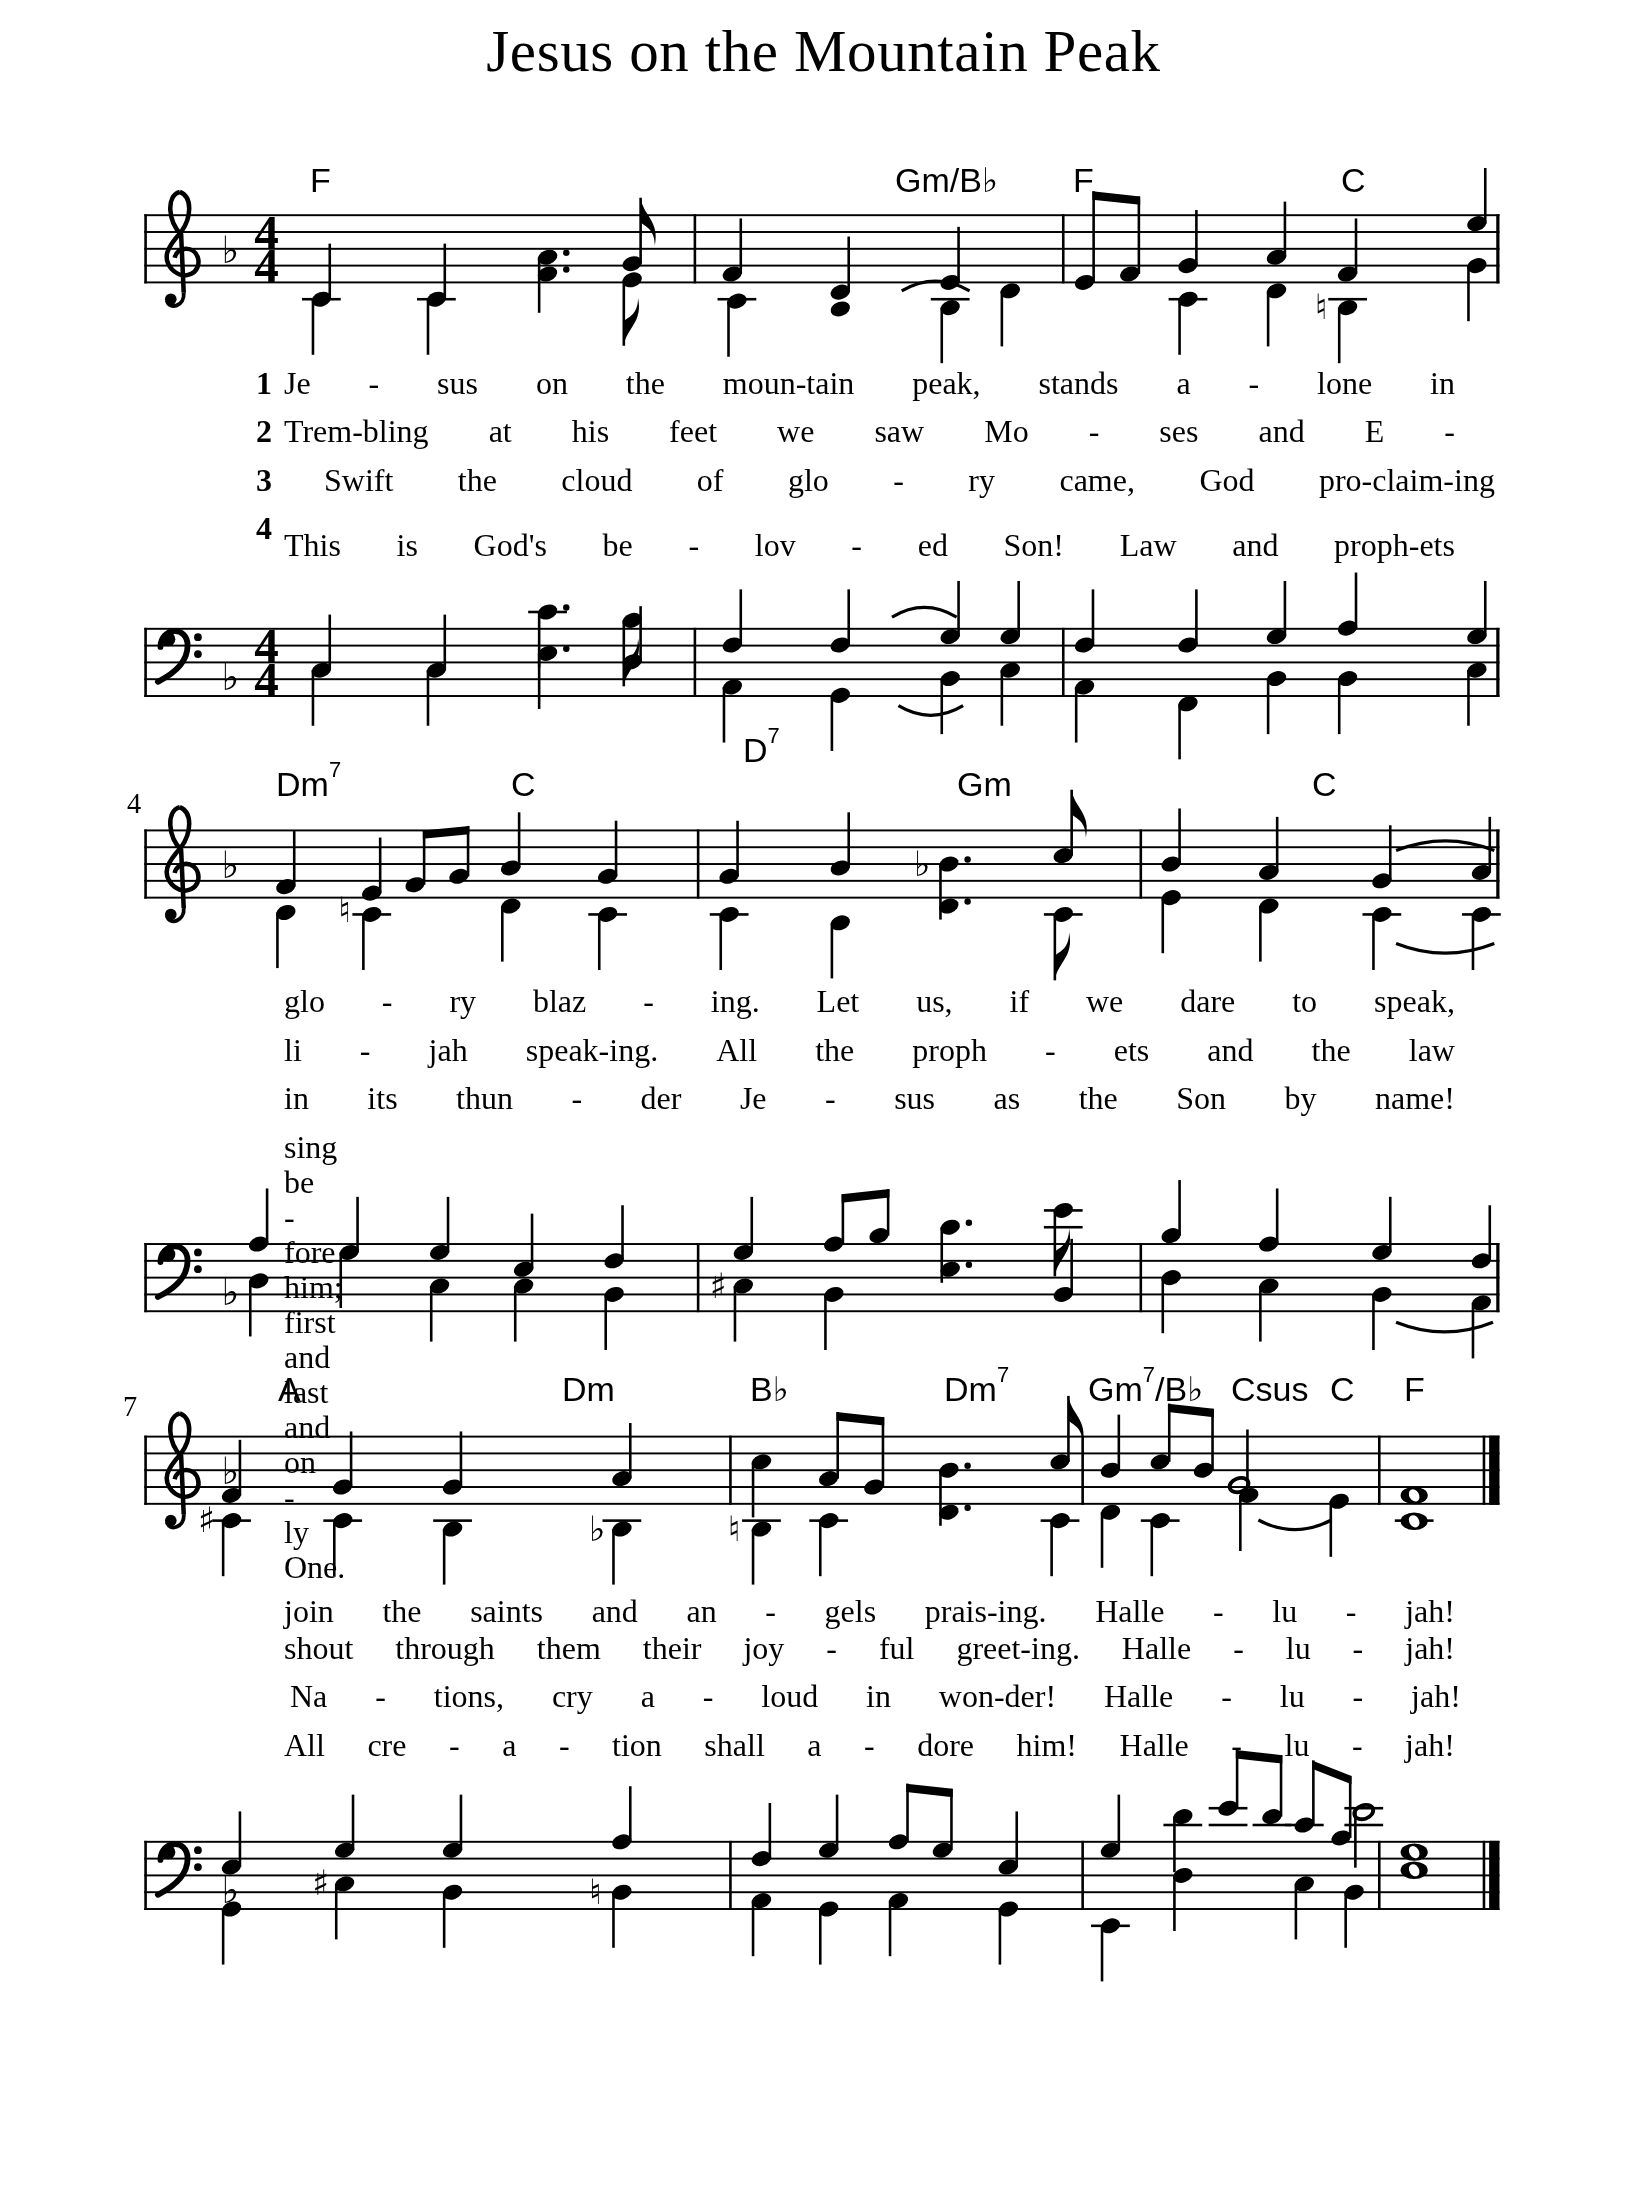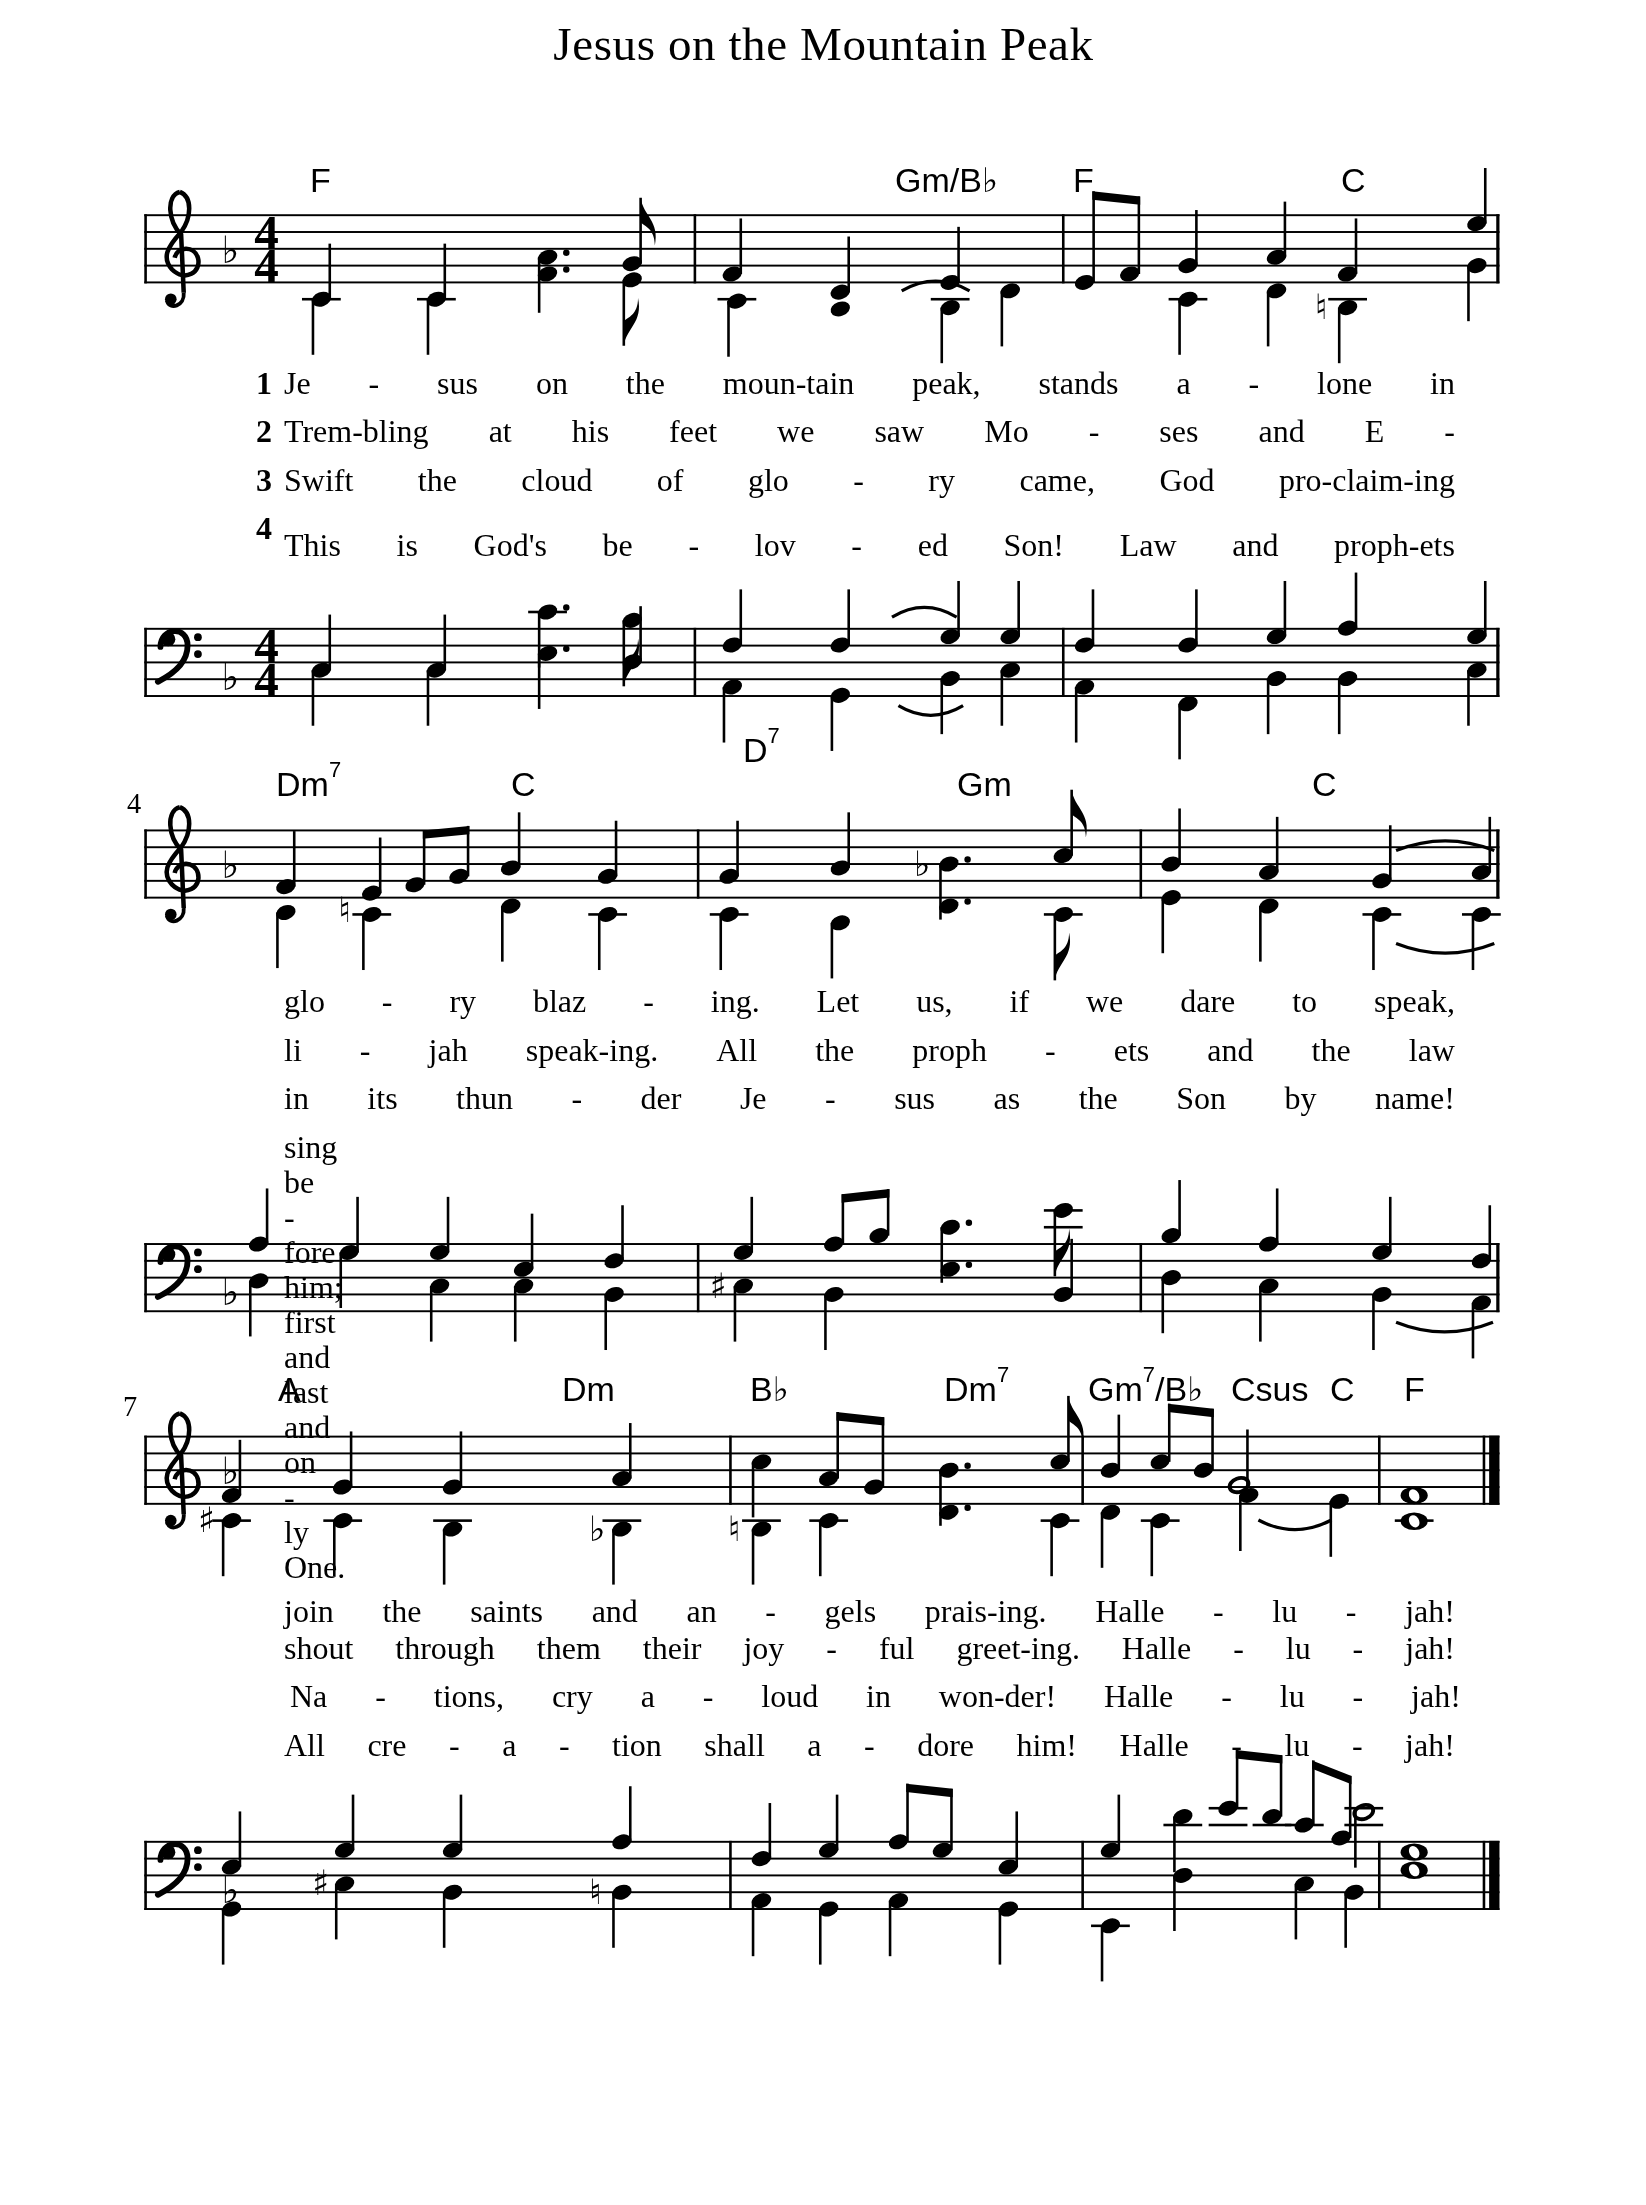--- a/index.html
+++ b/index.html
@@ -1,19 +1,19 @@
 <!DOCTYPE html>
 <html style="font-size:10.3px"><head>
 <meta charset="utf-8">
 <style>
   html,body{margin:0;padding:0;background:#ffffff;}
   .page{position:relative;width:1647px;height:2205px;background:#fff;overflow:hidden;
         font-family:"Liberation Serif", serif;color:#000;}
   .title{position:absolute;top:17px;left:0;width:1647px;text-align:center;
-         font-size:47px;font-weight:400;letter-spacing:0.6px;}
+         font-size:59px;font-weight:400;letter-spacing:0.6px;}
   svg.score{position:absolute;left:0;top:0;}
   .chord{position:absolute;font-family:"Liberation Sans", sans-serif;
          font-size:34px;line-height:34px;white-space:nowrap;}
   .chord sup{font-size:22px;vertical-align:0;position:relative;top:-19.4px;}
   .mnum{position:absolute;font-size:28.4px;line-height:28.4px;font-family:"Liberation Serif",serif;}
   .lyric-line{position:absolute;left:284px;width:1171px;display:flex;
               justify-content:space-between;font-size:32px;line-height:35px;}
   .lyric-line span{white-space:nowrap;}
   .vnum{position:absolute;left:194px;width:78px;text-align:right;
         font-weight:bold;font-size:32px;line-height:35px;}
@@ -570,21 +570,21 @@
         <span>we</span>
         <span>saw</span>
         <span>Mo</span>
         <span>-</span>
         <span>ses</span>
         <span>and</span>
         <span>E</span>
         <span>-</span>
       </div>
       <div class="vnum" style="top: 463px;">3</div>
-      <div class="lyric-line" style="top: 463px;">
+      <div class="lyric-line" style="top: 463px; margin-left: 40px;">
         <span>Swift</span>
         <span>the</span>
         <span>cloud</span>
         <span>of</span>
         <span>glo</span>
         <span>-</span>
         <span>ry</span>
         <span>came,</span>
         <span>God</span>
         <span>pro-claim-ing</span>

